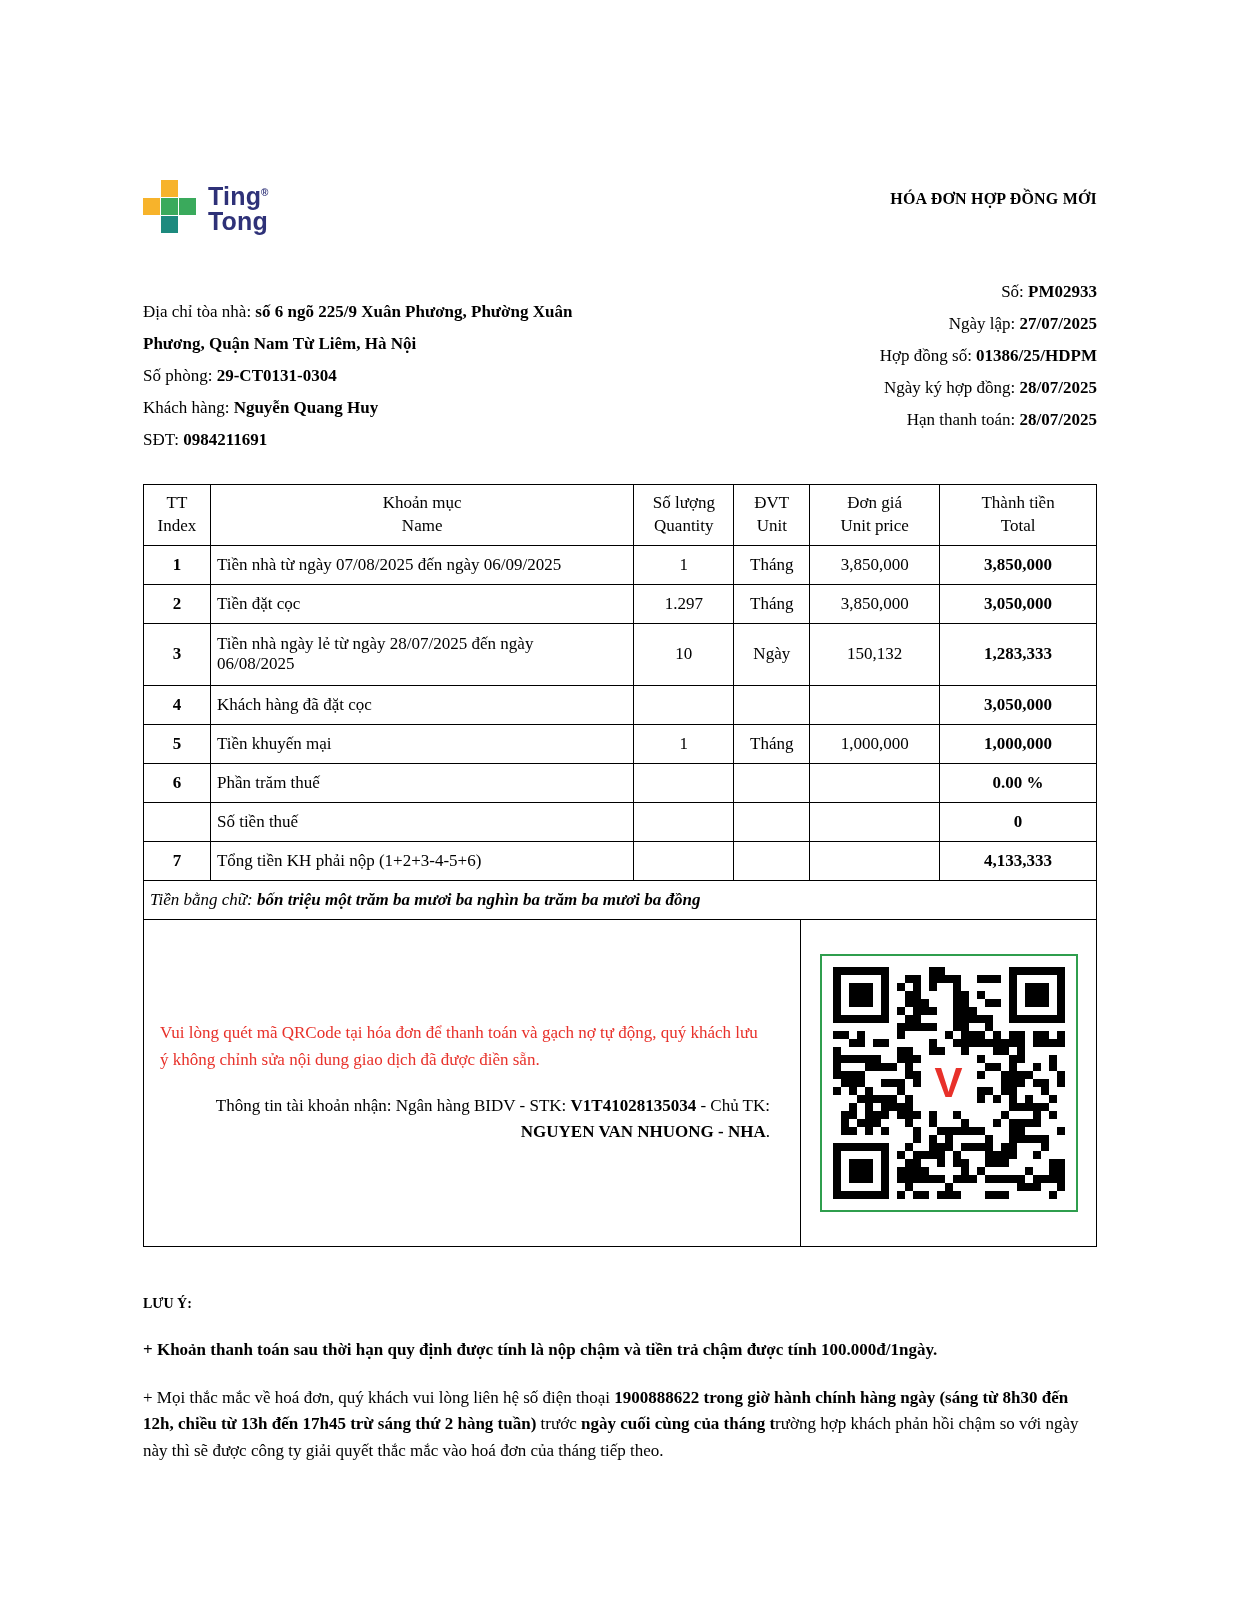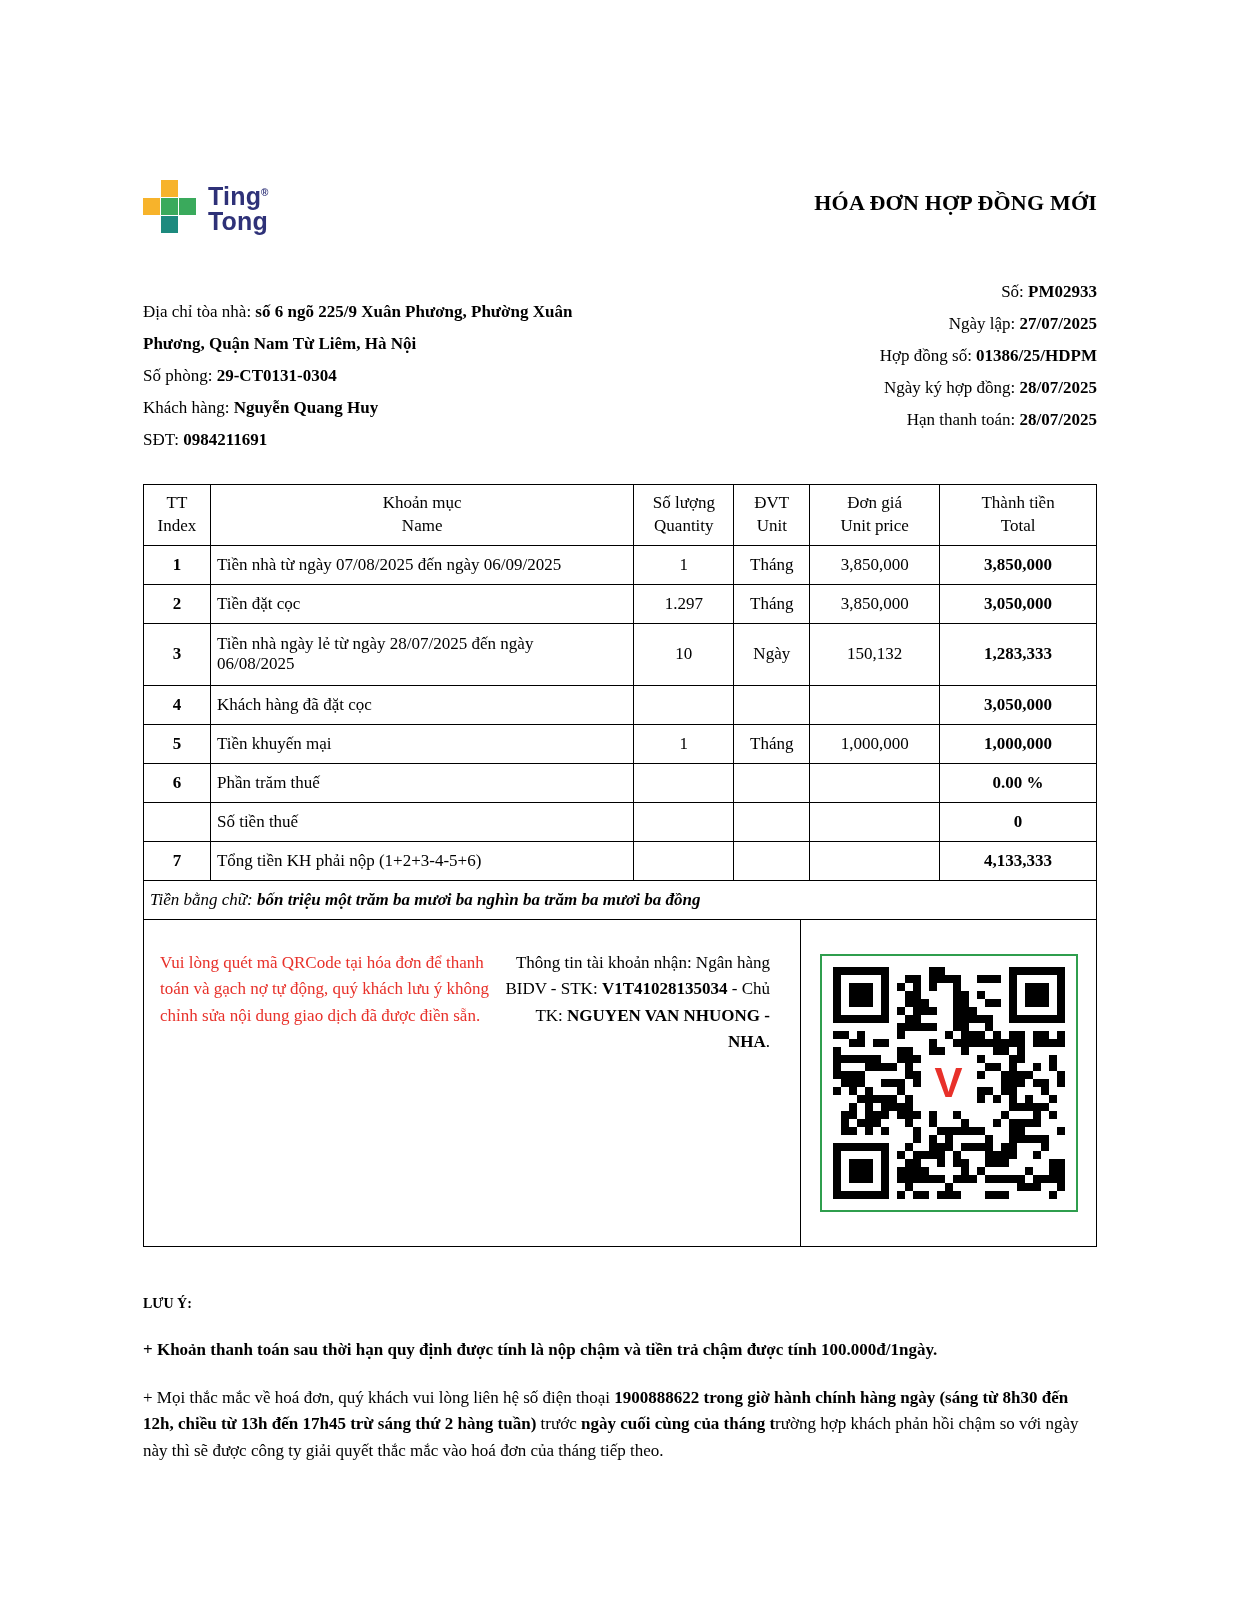--- a/index.html
+++ b/index.html
@@ -14,41 +14,41 @@
   .logo-block { display:flex; align-items:flex-end; gap:11px; }
   .logo-icon { position:relative; width:54px; height:54px; }
   .logo-icon i { position:absolute; width:17px; height:17px; display:block; }
   .logo-icon .sq1 { left:18px; top:0; }
   .logo-icon .sq2 { left:0; top:18px; }
   .logo-icon .sq3 { left:18px; top:18px; }
   .logo-icon .sq4 { left:36px; top:18px; }
   .logo-icon .sq5 { left:18px; top:36px; }
   .logo-text { font-family:"Liberation Sans", sans-serif; font-weight:700; font-size:25px; line-height:1.0; letter-spacing:.2px; }
   .logo-text sup { font-size:10px; }
-  .doc-title { font-weight:700; font-size:22px; margin-top:10px; letter-spacing:.2px; }
+  .doc-title { font-weight:700; font-size:16px; margin-top:10px; letter-spacing:.2px; }
   
   .info { display:flex; justify-content:space-between; margin-top:24px; }
   .info-left { width:478px; line-height:32px;margin-top:20px; }
   .info-right { text-align:right; line-height:32px; }
   .b { font-weight:700; }
   
   table.inv { border-collapse:collapse; width:954px; margin-top:28px; }
   table.inv th, table.inv td { border:1px solid #000; padding:9px 6px; vertical-align:middle; font-size:17px; }
   table.inv th { font-weight:400; text-align:center; line-height:1.35; padding:7px 4px; }
   td.c-tt { text-align:center; font-weight:700; }
   td.c-name { text-align:left; padding-left:16px; padding-right:12px; }
   td.c-qty, td.c-unit, td.c-price { text-align:center; }
   td.c-total { text-align:center; font-weight:700; }
   td.words-cell { font-style:italic; text-align:left; padding-left:16px; }
   td.words-cell .val { font-weight:700; }
   
   .payment-box { display:flex; width:954px; border:1px solid #000; border-top:none; }
   .payment-left {
     width:657px; border-right:1px solid #000; padding:30px 30px 30px 16px;
-    display:flex; justify-content:center; min-height:326px;
+    display:flex; flex-direction:column; justify-content:center; min-height:326px;
   }
   .red-note { line-height:1.55; margin-bottom:20px; }
   .account { line-height:1.55;text-align:right; }
   .payment-right { flex:1; display:flex; align-items:center; justify-content:center; }
   .qr-frame { border:2px solid #2f9e4e; padding:11px; background:#fff; position:relative; line-height:0; }
   .qr-center {
     position:absolute; left:50%; top:50%; transform:translate(-50%,-50%);
     width:46px; height:46px; background:#fff; display:flex; align-items:center; justify-content:center;
   }
   .qr-center span { font-family:"Liberation Sans", sans-serif; font-weight:700; font-size:42px; line-height:1; }

